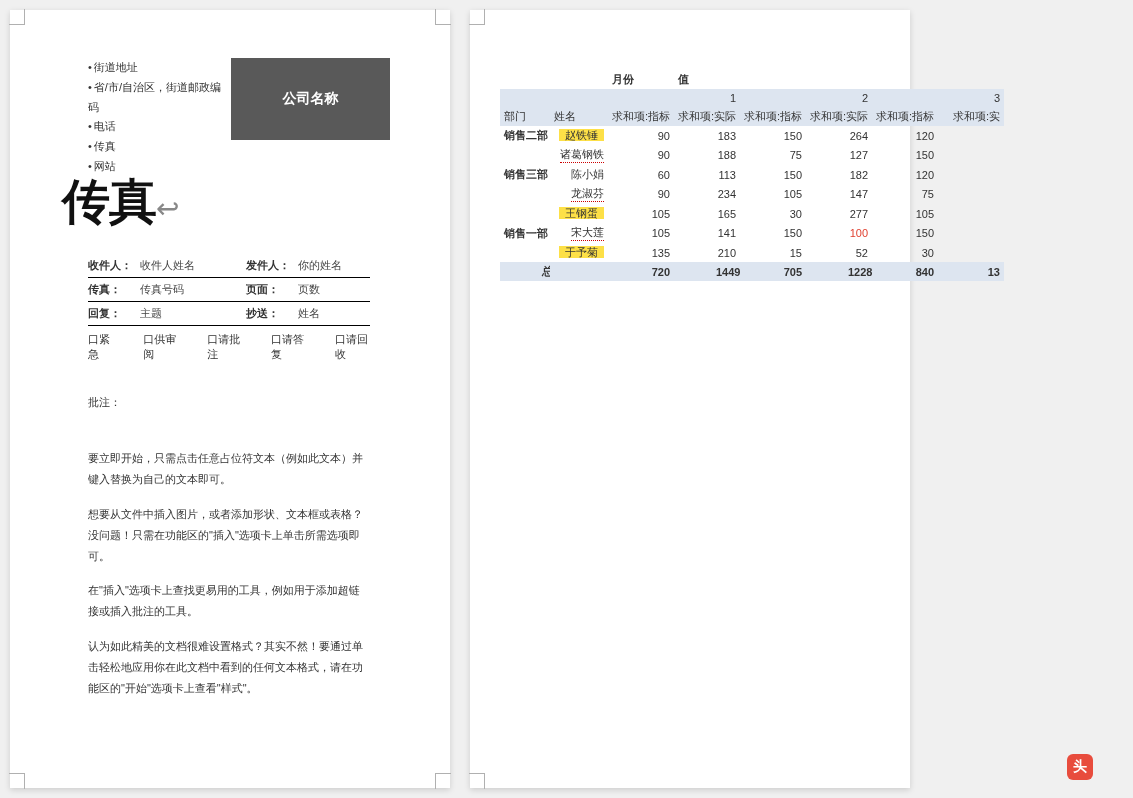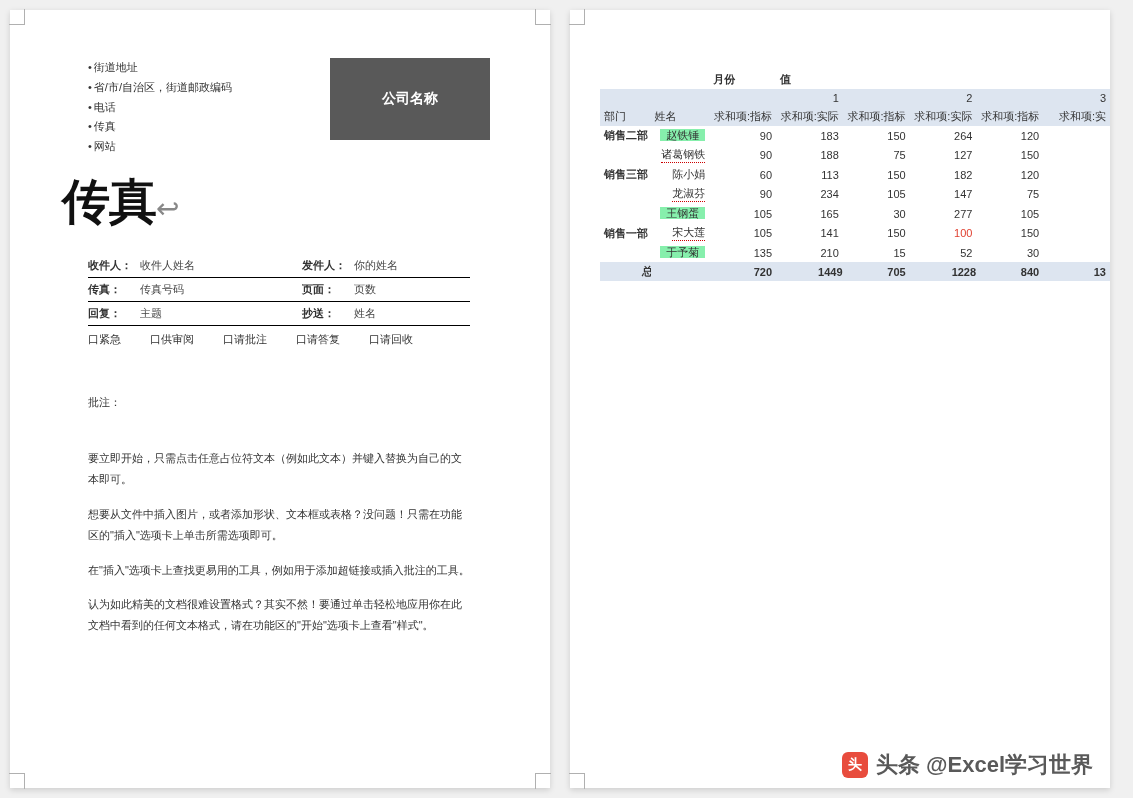--- a/index.html
+++ b/index.html
@@ -9,21 +9,21 @@
     width: 1133px;
     height: 798px;
     display: flex;
     gap: 20px;
     padding: 10px 0;
     overflow: hidden;
   }
   .page {
     background: #fff;
     box-shadow: 0 2px 6px rgba(0,0,0,0.15);
-    width: 540px;
+    width: 440px;
     height: 778px;
     position: relative;
     font-size: 12px;
     color: #333;
     flex-shrink: 0;
   }
   .page.left { margin-left: 10px; }
   .crop-mark {
     position: absolute;
     width: 16px;
@@ -121,21 +121,21 @@
     padding: 2px 4px;
     text-align: right;
     height: 18px;
     white-space: nowrap;
     overflow: hidden;
   }
   .pv-table .lalign { text-align: left; }
   .hdr-row th { background: #dde5f0; font-weight: normal; }
   .bold { font-weight: bold; }
   .name-cell { text-align: left; }
-  .hl-green { background: #86efac; }
+  .hl-green { background: #fde047; }
   .red-val { color: #e04030; }
   .total-row td { background: #dde5f0; font-weight: bold; padding-left: 42px; }
   .dotted-under { border-bottom: 1px dotted #c00; display: inline-block; }
 
   .watermark {
     position: fixed;
     bottom: 18px;
     right: 40px;
     font-size: 22px;
     font-weight: bold;
@@ -364,14 +364,13 @@
         <td>840</td>
         <td>13</td>
       </tr>
     </tbody>
       </table>
   </div>
 </div>
 
 <div class="watermark">
   <span class="wm-icon">头</span>
-  <span>头条 @Excel学习世界</span>
 </div>
 
 </body></html>

